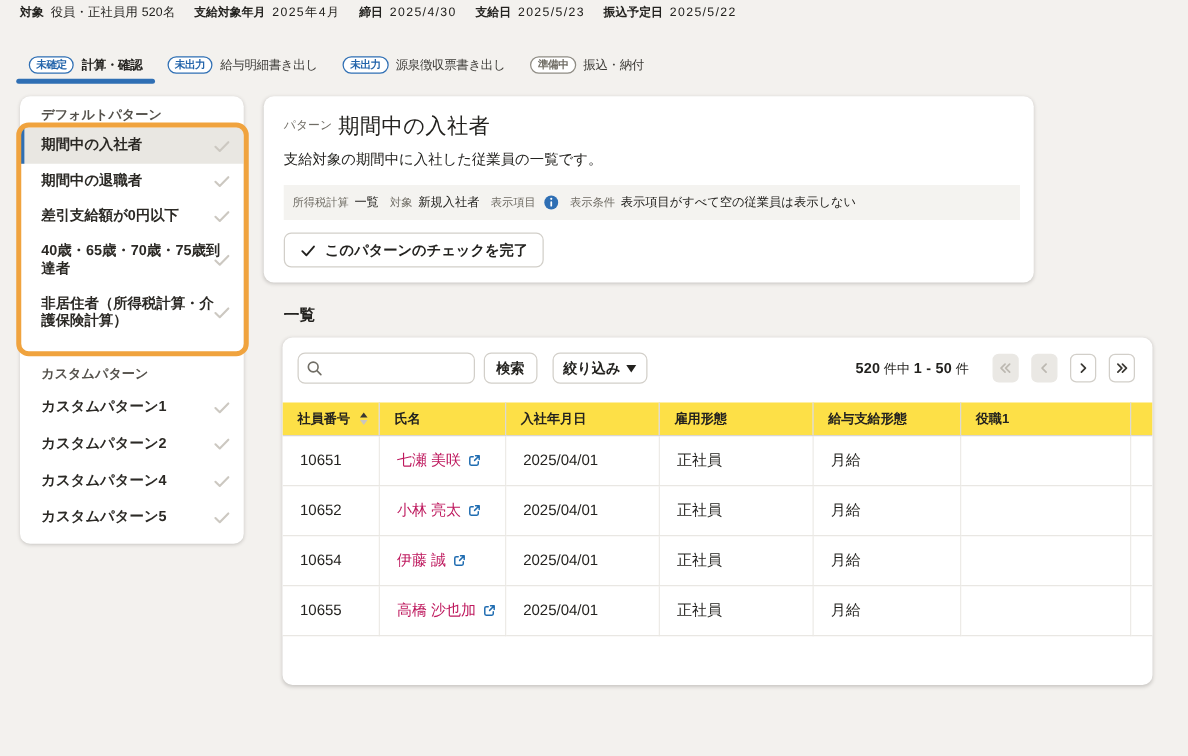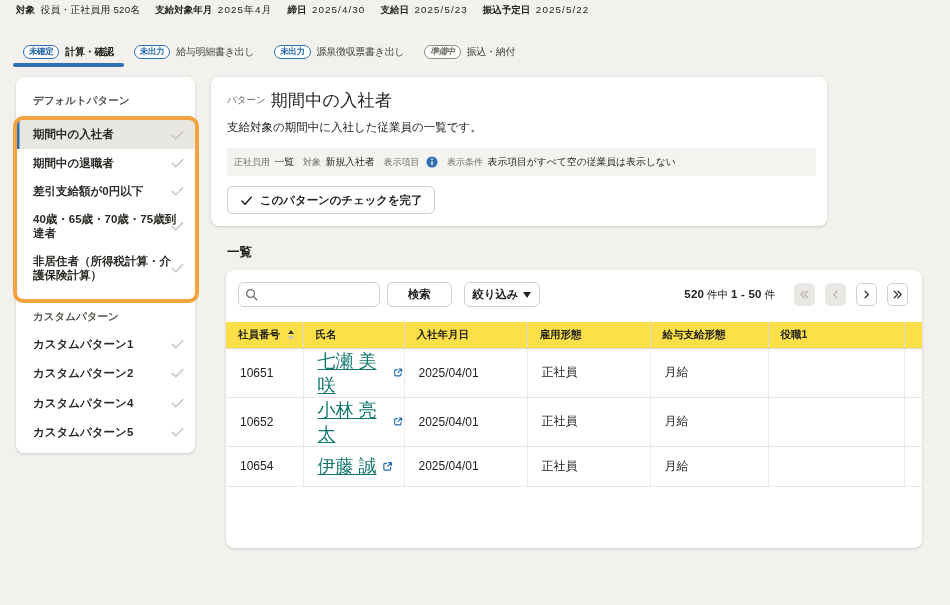--- a/index.html
+++ b/index.html
@@ -19,24 +19,24 @@
   .meta-value { font-size:9.8px; letter-spacing:0.2px; color:#23221f; }
   .meta-item.date .meta-value { letter-spacing:1.1px; }
   
   .tabs { position:absolute; left:13px; top:39.5px; display:flex; }
   .tab { position:relative; height:25px; display:flex; align-items:center; gap:6px; padding:0 10px; cursor:pointer; }
   .tab-label { font-size:10px; color:#3e3c38; letter-spacing:-0.3px; }
   .tab.active .tab-label { font-weight:bold; color:#23221f; }
   .tab.active::after { content:""; position:absolute; left:0; right:0; bottom:-2px; height:3.5px; background:#2f6fb4; border-radius:2px; }
   .badge { display:inline-flex; align-items:center; justify-content:center; height:13.5px; padding:0 5px; border-radius:999px; font-size:8.5px; font-weight:bold; letter-spacing:-0.4px; background:#fff; }
   .badge.blue { border:1.4px solid #2f6fb4; color:#2465ab; }
-  .badge.grey { border:1.4px solid #8f8c84; color:#706d65;font-style:italic; }
+  .badge.grey { border:1.4px solid #8f8c84; color:#706d65; }
   
   .sidebar { position:absolute; left:16px; top:77px; width:179px; background:#fff; border-radius:8px; box-shadow:0 1px 3px rgba(60,56,50,.22); padding-bottom:6px; }
-  .side-header { height:43px; display:flex; align-items:center; padding:4px 17px 0; font-size:10.5px; font-weight:bold; color:#55524c; }
+  .side-header { height:25px; display:flex; align-items:center; padding:4px 17px 0; font-size:10.5px; font-weight:bold; color:#55524c; }
   .side-header.custom { height:30px; padding-top:6px; }
   .side-group { position:relative; padding-bottom:10px; }
   .highlight-ring { position:absolute; left:-3.5px; right:-3.5px; top:-4px; bottom:-3.5px; border:4px solid #f0a33e; border-radius:10px; pointer-events:none; z-index:3; }
   .side-item { position:relative; display:flex; align-items:center; min-height:28px; padding:2px 16px 2px 17px; font-size:11.5px; font-weight:600; color:#2b2925; line-height:1.22; cursor:pointer; }
   .side-item.h1x { min-height:28px; }
   .side-item.first { min-height:29px; }
   .side-item.h2x { min-height:42px; }
   .side-item.custom { min-height:29.5px; }
   .side-item.selected { background:#e9e7e2; box-shadow:inset 3.5px 0 0 #2f6fb4; font-weight:bold; }
   .check-icon { position:absolute; right:10px; top:50%; transform:translateY(-50%); width:15px; height:15px; }
@@ -52,40 +52,40 @@
   .cond-value { font-size:9.8px; color:#23221f; flex:none; }
   .info-icon { width:12px; height:12px; margin-left:2px; flex:none; }
   .complete-btn { margin-top:10px; height:28px; display:inline-flex; align-items:center; gap:7px; padding:0 12px; background:#fff; border:1px solid #d2cfc9; border-radius:6px; font-family:inherit; font-size:11.4px; font-weight:bold; color:#23221f; cursor:pointer;text-align:center; }
   
   .list-heading { position:absolute; left:227px; top:244px; font-size:12.5px; font-weight:bold; color:#23221f; }
   .list-card { position:absolute; left:226px; top:270px; width:696px; height:278px; background:#fff; border-radius:8px; box-shadow:0 1px 3px rgba(60,56,50,.22); overflow:hidden; }
   .toolbar { display:flex; align-items:center; padding:12px 14px 0 12px; }
   .search-box { position:relative; width:142px; height:25px; }
   .search-box input { width:100%; height:100%; border:1px solid #d2cfc9; border-radius:6px; padding:0 6px 0 24px; font-family:inherit; font-size:11px; color:#23221f; background:#fff; outline:none; }
   .search-icon { position:absolute; left:7px; top:5.5px; width:13px; height:13px; }
-  .btn { height:25px; display:inline-flex; align-items:center; gap:5px; padding:0 20px; background:#fff; border:1px solid #d2cfc9; border-radius:6px; font-family:inherit; font-size:11.3px; font-weight:bold; color:#23221f; cursor:pointer; }
+  .btn { height:25px; display:inline-flex; align-items:center; gap:5px; padding:0 9px; background:#fff; border:1px solid #d2cfc9; border-radius:6px; font-family:inherit; font-size:11.3px; font-weight:bold; color:#23221f; cursor:pointer; }
   .search-btn { margin-left:7px; }
   .filter-btn { margin-left:12px; padding:0 8px; }
   .caret-down { width:0; height:0; border-left:4.5px solid transparent; border-right:4.5px solid transparent; border-top:6px solid #23221f; margin-top:1px; }
   .toolbar-spacer { flex:1; }
   .page-info { font-size:10.5px; color:#23221f; white-space:nowrap; margin-right:9px; }
   .page-info .strong { font-size:11.5px; font-weight:bold; letter-spacing:0.2px; }
   .pager-btn { width:21px; height:23px; margin-left:10px; display:inline-flex; align-items:center; justify-content:center; border-radius:5px; border:1px solid #d2cfc9; background:#fff; cursor:pointer; padding:0; }
   .pager-btn.disabled { background:#eae8e4; border-color:#eae8e4; cursor:default; }
   
   .emp-table { width:100%; margin-top:15px; border-collapse:collapse; table-layout:fixed; }
   .emp-table th { height:26px; background:#fde047; font-size:10.5px; font-weight:bold; color:#23221f; text-align:left; padding:0 0 0 12px; border-right:1px solid #dcd9d4; border-bottom:1px solid #d9d6d1; }
   .emp-table th:last-child { border-right:none; }
   .emp-table td { height:40px; font-size:12px; color:#23221f; padding:0 0 0 14px; border-right:1px solid #edebe7; border-bottom:1px solid #e9e7e3; background:#fff; }
   .emp-table td:last-child { border-right:none; }
   .th-inner { display:flex; align-items:center; gap:8px; }
   .sort-icon { display:inline-flex; flex-direction:column; gap:2px; }
   .sort-icon .up { width:0; height:0; border-left:3.5px solid transparent; border-right:3.5px solid transparent; border-bottom:4.5px solid #3a3833; }
   .sort-icon .down { width:0; height:0; border-left:3.5px solid transparent; border-right:3.5px solid transparent; border-top:4.5px solid #c9c5bf; }
-  .name-link { display:inline-flex; align-items:center; gap:5px; color:#0f766e; text-decoration:underline; text-underline-offset:2px; cursor:pointer; font-size:18px; }
+  .name-link { display:inline-flex; align-items:center; gap:5px; color:#be185d; text-underline-offset:2px; cursor:pointer; font-size:12px; }
   .ext-icon { width:11px; height:11px; }
 </style>
 </head>
 <body>
 
 <header class="meta-bar">
   <div class="meta-item">
     <span class="meta-label">対象</span>
     <span class="meta-value">役員・正社員用 520名</span>
   </div>
@@ -189,21 +189,21 @@
 </aside>
 
 <section class="pattern-panel">
   <div class="pattern-head">
     <span class="pattern-kicker">パターン</span>
     <h1 class="pattern-title">期間中の入社者</h1>
   </div>
   <p class="pattern-desc">支給対象の期間中に入社した従業員の一覧です。</p>
   <div class="cond-bar">
     <div class="cond-item">
-      <span class="cond-label">正社員用</span>
+      <span class="cond-label">所得税計算</span>
       <span class="cond-value">一覧</span>
     </div>
     <div class="cond-item">
       <span class="cond-label">対象</span>
       <span class="cond-value">新規入社者</span>
     </div>
     <div class="cond-item">
       <span class="cond-label">表示項目</span>
       <svg class="info-icon" viewBox="0 0 14 14">
           <circle cx="7" cy="7" r="6.5" fill="#2f6fb4"></circle>
@@ -336,15 +336,30 @@
                 <path d="M5 2.6H3.2A1.2 1.2 0 0 0 2 3.8v5A1.2 1.2 0 0 0 3.2 10h5a1.2 1.2 0 0 0 1.2-1.2V7" stroke="#1f6cb1" stroke-width="1.3" stroke-linecap="round"></path>
                 <path d="M7 1.8h3.2V5M10 2 6.2 5.8" stroke="#1f6cb1" stroke-width="1.3" stroke-linecap="round" stroke-linejoin="round"></path>
               </svg>
             </a></td>
         <td>2025/04/01</td>
         <td>正社員</td>
         <td>月給</td>
         <td></td>
         <td></td>
       </tr>
+      <tr>
+        <td>10655</td>
+        <td><a class="name-link">
+              <span>高橋 沙也加</span>
+              <svg class="ext-icon" viewBox="0 0 12 12" fill="none">
+                <path d="M5 2.6H3.2A1.2 1.2 0 0 0 2 3.8v5A1.2 1.2 0 0 0 3.2 10h5a1.2 1.2 0 0 0 1.2-1.2V7" stroke="#1f6cb1" stroke-width="1.3" stroke-linecap="round"></path>
+                <path d="M7 1.8h3.2V5M10 2 6.2 5.8" stroke="#1f6cb1" stroke-width="1.3" stroke-linecap="round" stroke-linejoin="round"></path>
+              </svg>
+            </a></td>
+        <td>2025/04/01</td>
+        <td>正社員</td>
+        <td>月給</td>
+        <td></td>
+        <td></td>
+      </tr>
     </tbody>
   </table>
 </section>
 
 </body></html>

